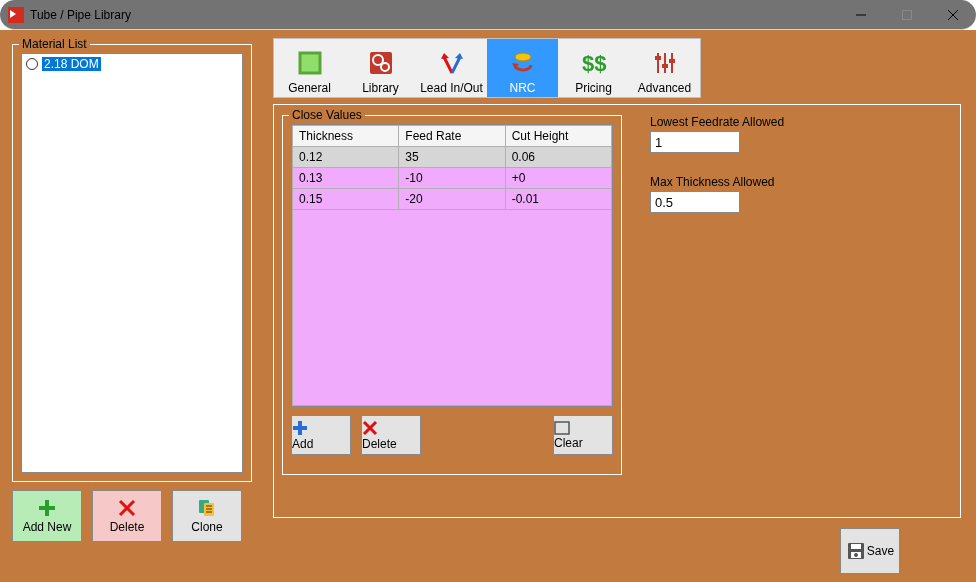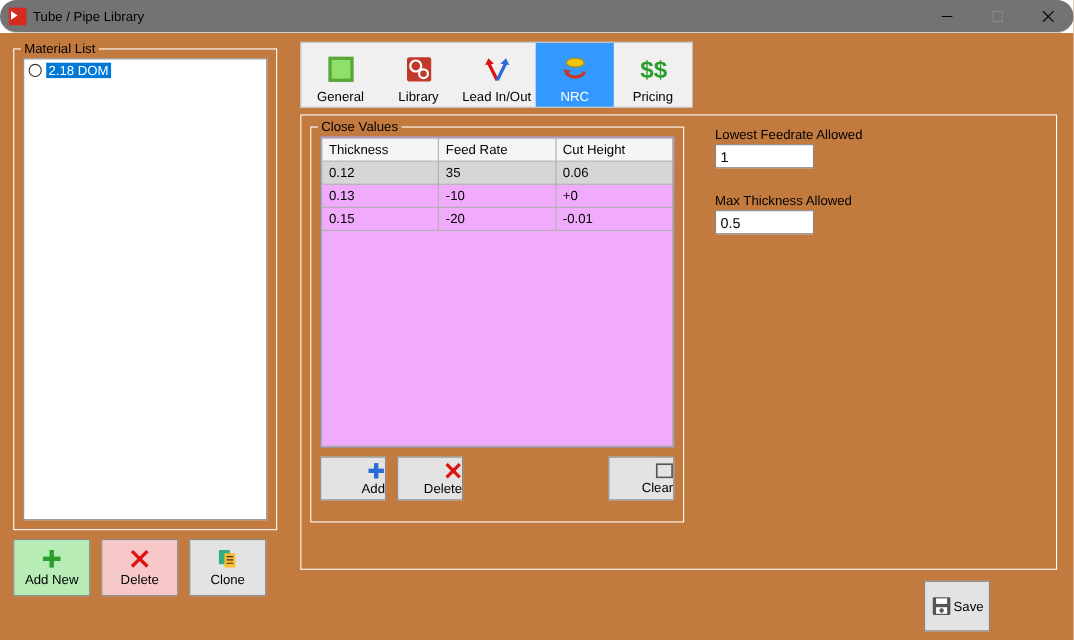--- a/index.html
+++ b/index.html
@@ -204,21 +204,21 @@
     margin-top: 8px;
   }
   .iv-btnrow .spacer { flex: 1; }
   .smallbtn {
     width: 60px;
     height: 40px;
     background: #e3e3e3;
     border: 1px solid #888;
     display: flex;
     flex-direction: column;
-    align-items: flex-end;
+    align-items: flex-start;
     justify-content: center;
     gap: 1px;
     font-size: 12px;
   }
   
   .param-block {
     position: absolute;
     left: 376px;
   }
   .param-label { font-size: 12px; margin-bottom: 2px; }
@@ -352,20 +352,33 @@
         </div>
         <span>NRC</span>
       </div>
       <div class="tab">
         <div class="icon-slot">
           <svg width="28" height="28">
               <text x="2" y="22" font-size="22" font-weight="bold" fill="#2a9d2a">$$</text>
             </svg>
         </div>
         <span>Pricing</span>
+      </div>
+      <div class="tab">
+        <div class="icon-slot">
+          <svg width="28" height="28">
+            <line x1="7" y1="4" x2="7" y2="24" stroke="#c0392b" stroke-width="2"></line>
+            <line x1="14" y1="4" x2="14" y2="24" stroke="#c0392b" stroke-width="2"></line>
+            <line x1="21" y1="4" x2="21" y2="24" stroke="#c0392b" stroke-width="2"></line>
+            <rect x="4" y="7" width="6" height="4" fill="#c0392b"></rect>
+            <rect x="11" y="15" width="6" height="4" fill="#c0392b"></rect>
+            <rect x="18" y="10" width="6" height="4" fill="#c0392b"></rect>
+          </svg>
+        </div>
+        <span>Advanced</span>
       </div>
     </div>
 
     <div class="tab-frame">
 
       <div class="fieldset inputvals">
         <div class="legend">Close Values</div>
         <div class="grid">
           <table>
             <thead>

